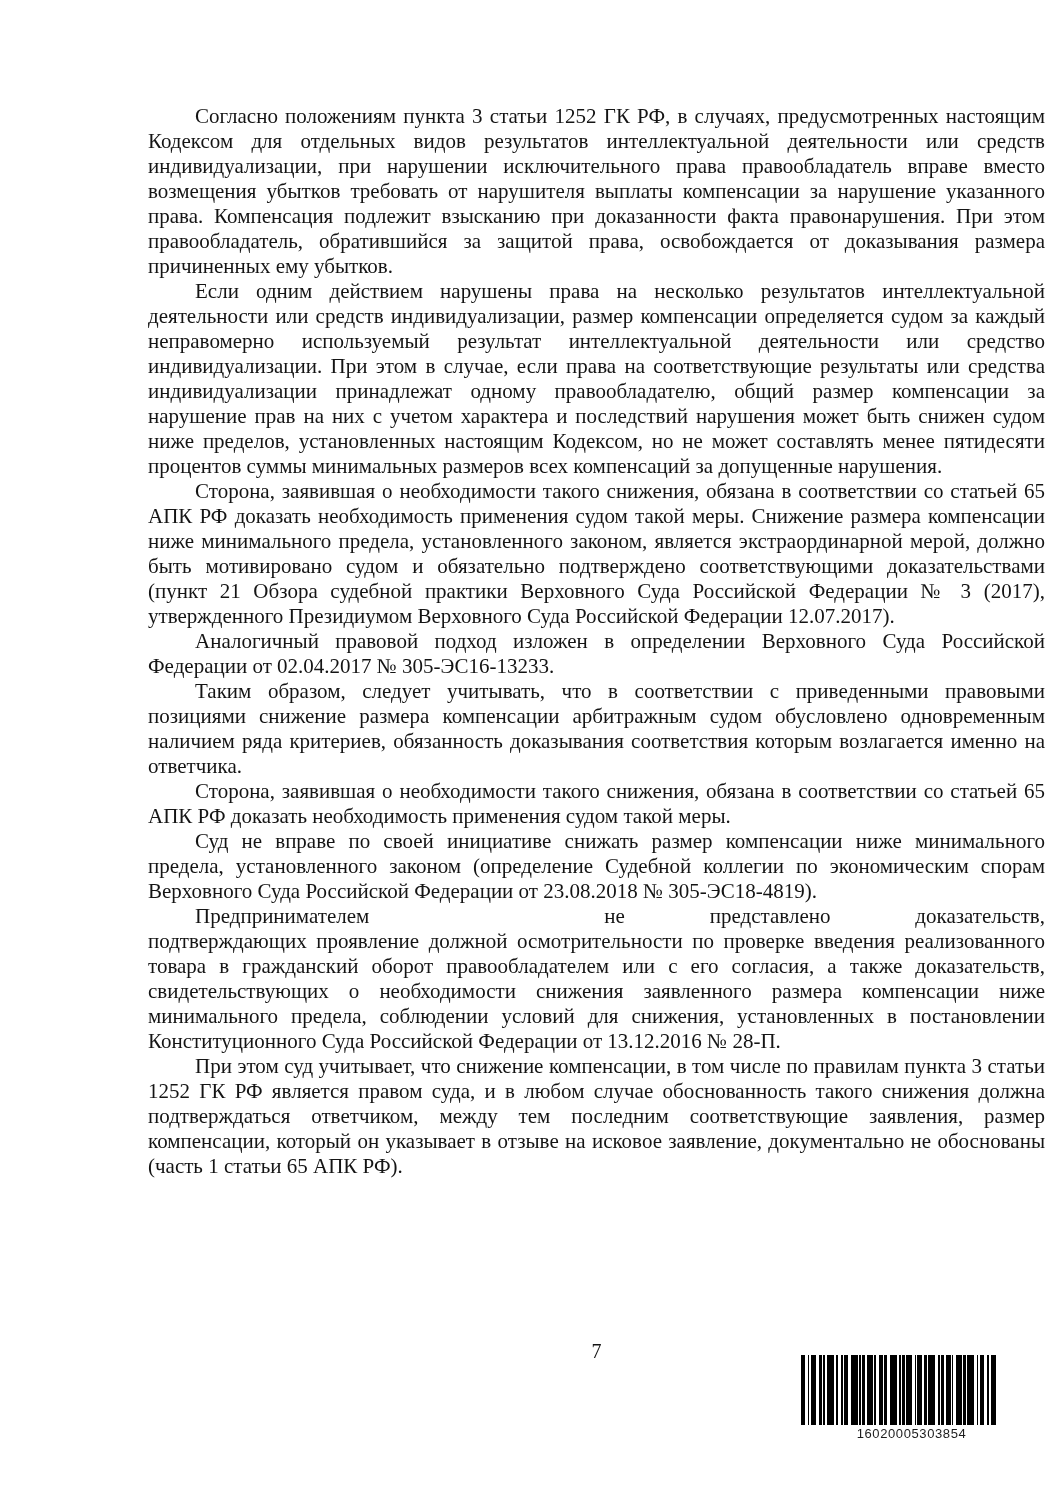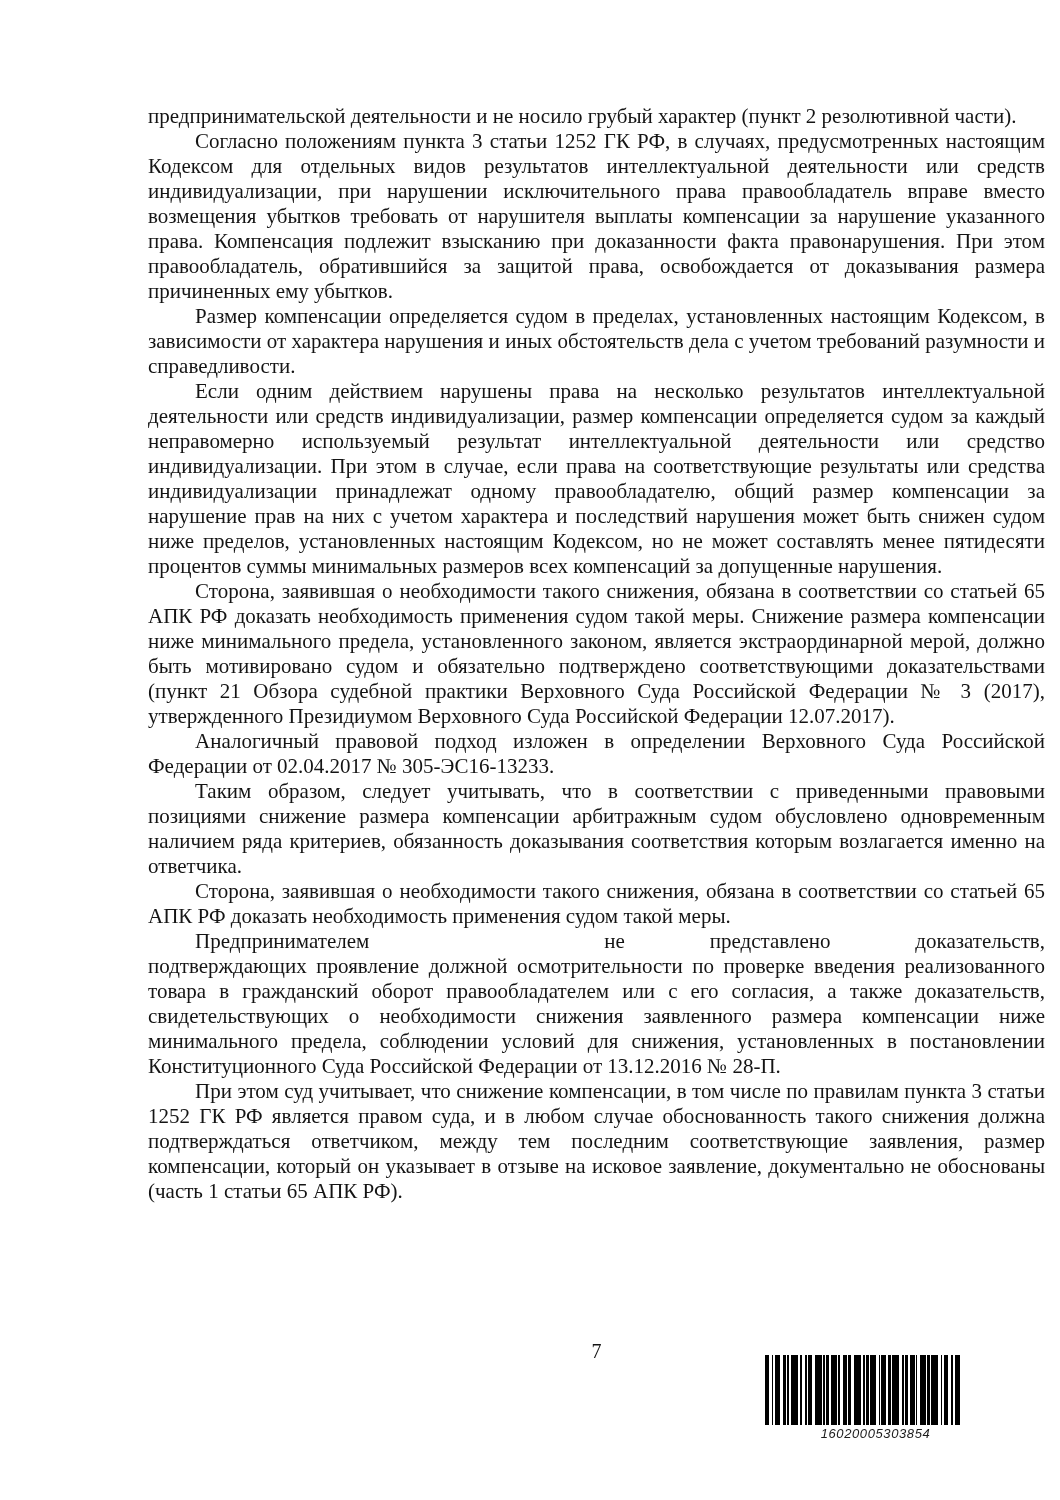--- a/index.html
+++ b/index.html
@@ -48,24 +48,23 @@
   .page-number {
     position: absolute;
     top: 1340px;
     left: 148px;
     width: 897px;
     text-align: center;
     font-size: 20px;
   }
   .barcode {
     position: absolute;
-    left: 765px;
+    left: 801px;
     top: 1355px;
     width: 221px;
-    font-style: italic;
   }
   .barcode-bars {
     display: flex;
     width: 195px;
     height: 70px;
   }
   .barcode-bars .b { background: #000; }
   .barcode-bars .s { background: transparent; }
   .barcode-value {
     margin-top: 1px;
@@ -76,28 +75,27 @@
     color: #1c1c1c;
   }
 </style>
 </head>
 <body>
 
 <div class="page">
 
 
   <div class="content" id="paragraphs">
-      <p>предпринимательской деятельности и не носило грубый характер (пункт 2 резолютивной части).</p>
       <p class="indent">Согласно положениям пункта 3 статьи 1252 ГК РФ, в случаях, предусмотренных настоящим Кодексом для отдельных видов результатов интеллектуальной деятельности или средств индивидуализации, при нарушении исключительного права правообладатель вправе вместо возмещения убытков требовать от нарушителя выплаты компенсации за нарушение указанного права. Компенсация подлежит взысканию при доказанности факта правонарушения. При этом правообладатель, обратившийся за защитой права, освобождается от доказывания размера причиненных ему убытков.</p>
-      <p class="indent">Размер компенсации определяется судом в пределах, установленных настоящим Кодексом, в зависимости от характера нарушения и иных обстоятельств дела с учетом требований разумности и справедливости.</p>
       <p class="indent">Если одним действием нарушены права на несколько результатов интеллектуальной деятельности или средств индивидуализации, размер компенсации определяется судом за каждый неправомерно используемый результат интеллектуальной деятельности или средство индивидуализации. При этом в случае, если права на соответствующие результаты или средства индивидуализации принадлежат одному правообладателю, общий размер компенсации за нарушение прав на них с учетом характера и последствий нарушения может быть снижен судом ниже пределов, установленных настоящим Кодексом, но не может составлять менее пятидесяти процентов суммы минимальных размеров всех компенсаций за допущенные нарушения.</p>
       <p class="indent">Сторона, заявившая о необходимости такого снижения, обязана в соответствии со статьей 65 АПК РФ доказать необходимость применения судом такой меры. Снижение размера компенсации ниже минимального предела, установленного законом, является экстраординарной мерой, должно быть мотивировано судом и обязательно подтверждено соответствующими доказательствами (пункт 21 Обзора судебной практики Верховного Суда Российской Федерации № 3 (2017), утвержденного Президиумом Верховного Суда Российской Федерации 12.07.2017).</p>
       <p class="indent">Аналогичный правовой подход изложен в определении Верховного Суда Российской Федерации от 02.04.2017 № 305-ЭС16-13233.</p>
       <p class="indent">Таким образом, следует учитывать, что в соответствии с приведенными правовыми позициями снижение размера компенсации арбитражным судом обусловлено одновременным наличием ряда критериев, обязанность доказывания соответствия которым возлагается именно на ответчика.</p>
       <p class="indent">Сторона, заявившая о необходимости такого снижения, обязана в соответствии со статьей 65 АПК РФ доказать необходимость применения судом такой меры.</p>
+      <p class="indent">Суд не вправе по своей инициативе снижать размер компенсации ниже минимального предела, установленного законом (определение Судебной коллегии по экономическим спорам Верховного Суда Российской Федерации от 23.08.2018 № 305-ЭС18-4819).</p>
       <p class="indent"><span>Предпринимателем</span><span class="redaction-gap"></span><span>не представлено доказательств, подтверждающих проявление должной осмотрительности по проверке введения реализованного товара в гражданский оборот правообладателем или с его согласия, а также доказательств, свидетельствующих о необходимости снижения заявленного размера компенсации ниже минимального предела, соблюдении условий для снижения, установленных в постановлении Конституционного Суда Российской Федерации от 13.12.2016 № 28-П.</span></p>
       <p class="indent">При этом суд учитывает, что снижение компенсации, в том числе по правилам пункта 3 статьи 1252 ГК РФ является правом суда, и в любом случае обоснованность такого снижения должна подтверждаться ответчиком, между тем последним соответствующие заявления, размер компенсации, который он указывает в отзыве на исковое заявление, документально не обоснованы (часть 1 статьи 65 АПК РФ).</p>
     </div>
 
   <div class="page-number">7</div>
 
   <div class="barcode">
     <div class="barcode-bars" id="barcode-bars">
         <div class="b" style="flex: 3 1 0%;"></div>
         <div class="s" style="flex: 2 1 0%;"></div>

